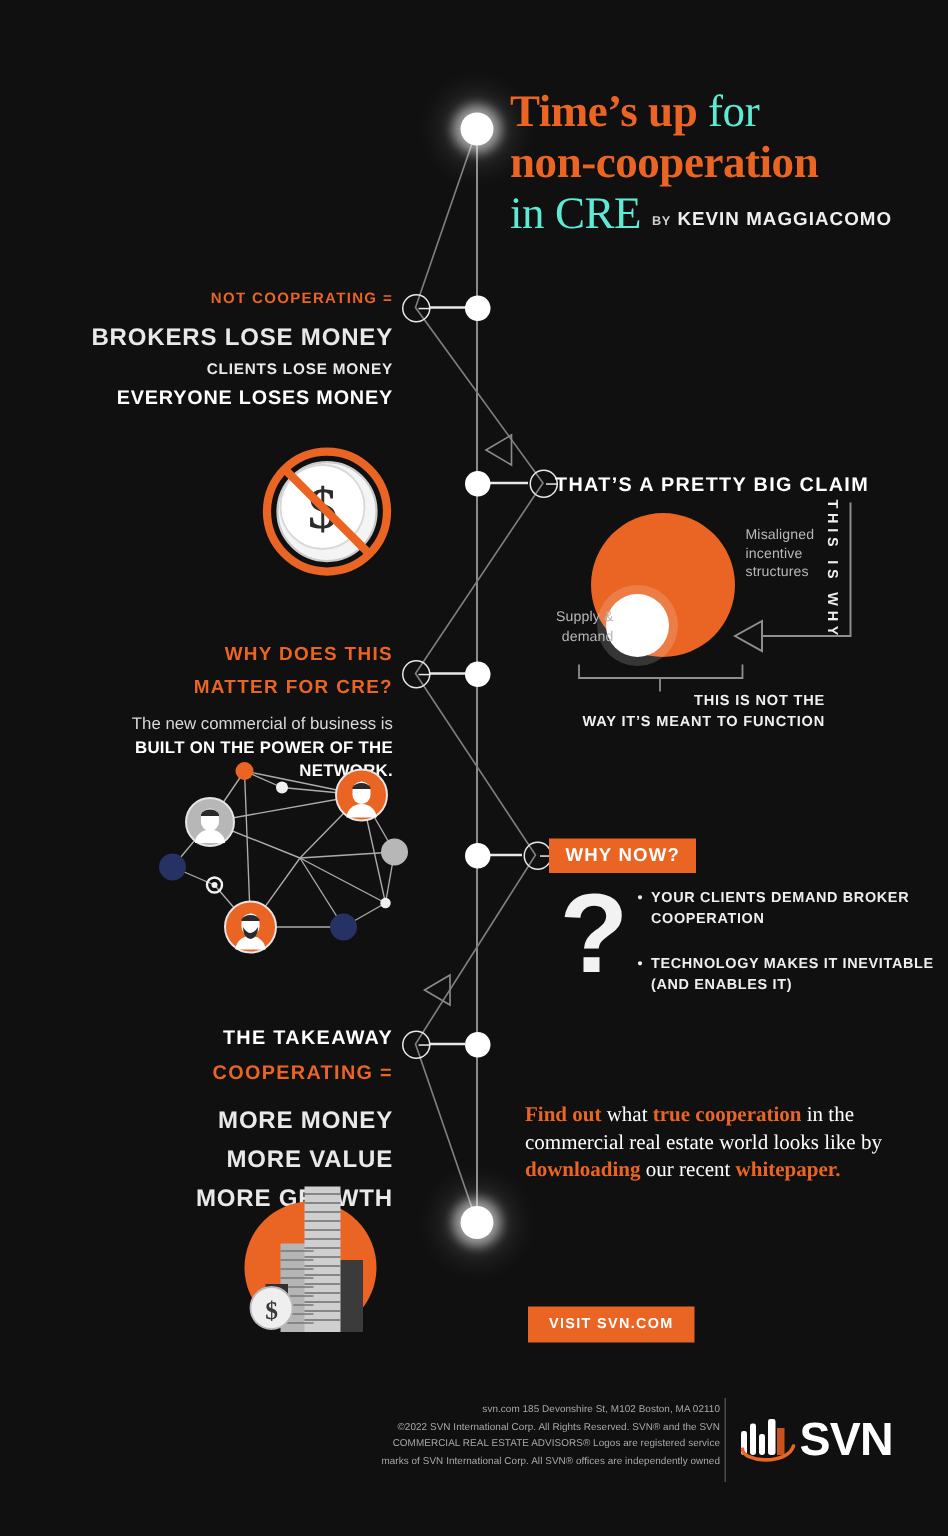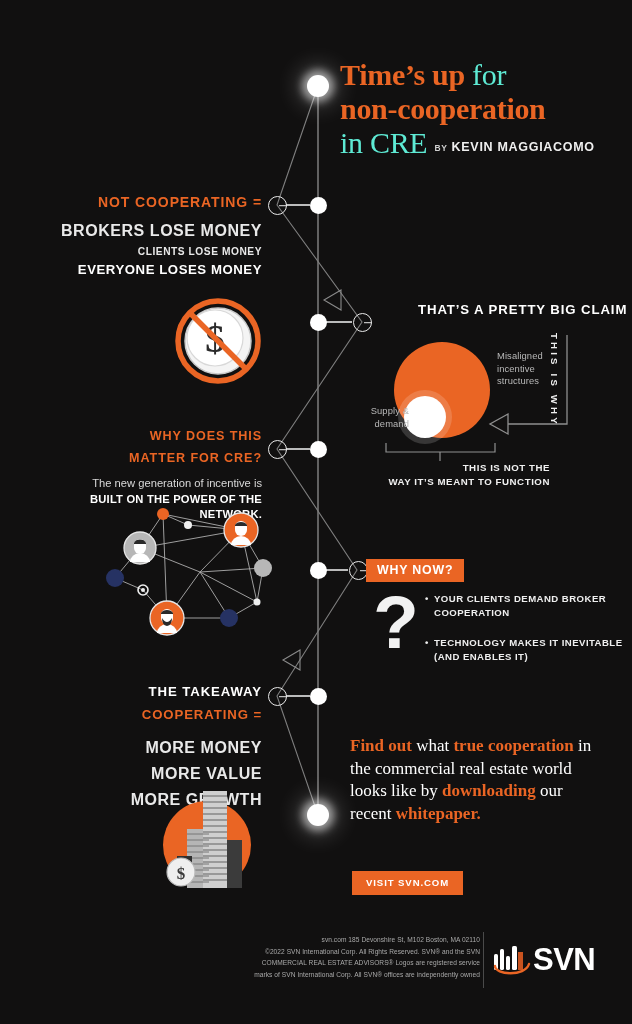--- a/index.html
+++ b/index.html
@@ -50,27 +50,27 @@
   
   .blk-right{ text-align:right; }
   .hdr-or{
     color:#ea6524; font-weight:700; letter-spacing:0.9px;
   }
   .hdr-wh{ color:#fff; font-weight:700; letter-spacing:0.9px; }
   .li{ color:#e9e9e9; font-weight:700; letter-spacing:0.55px; }
 
   
   #blk-not{ left:40px; top:194px; width:222px; }
-  #blk-not .h{ font-size:14px; margin-bottom:9px; }
+  #blk-not .h{ font-size:10px; margin-bottom:9px; }
   #blk-not .l1{ font-size:16px; line-height:1.55; }
   #blk-not .l2{ font-size:10.2px; line-height:1.55; }
   #blk-not .l3{ font-size:13.2px; line-height:1.45; color:#ffffff; }
 
   
-  #blk-claim{ left:370px; top:302px; font-size:13.2px;padding-left:48px; }
+  #blk-claim{ left:370px; top:315px; font-size:13.2px; }
 
   .small-gray{ color:#b8b8b8; font-weight:400; letter-spacing:0.1px; }
   #lbl-misaligned{ left:497px; top:350px; width:72px; font-size:9.4px; line-height:1.33; }
   #lbl-supply{ left:355px; top:405px; width:54px; font-size:9.4px; line-height:1.33; text-align:right;}
 
   #lbl-thisiswhy{
     left:560px; top:333px; width:96px;
     transform:rotate(90deg); transform-origin:left top;
     font-size:9.6px; font-weight:700; letter-spacing:3.2px; color:#efefef;
   }
@@ -100,21 +100,21 @@
 
   
   #blk-take{ left:40px; top:684px; width:222px; }
   #blk-take .h1{ font-size:13.2px; margin-bottom:8px; }
   #blk-take .h2{ font-size:13.2px; margin-bottom:13px; }
   #blk-take .l{ font-size:16px; line-height:1.62; }
 
   
   #cta{
     left:350px; top:735px; width:250px;
-    font-family:"Liberation Serif", serif; font-size:17px; line-height:1.33; color:#ffffff;
+    font-family:"Liberation Serif", serif; font-size:14px; line-height:1.33; color:#ffffff;
   }
   #cta .or{ color:#ea6524; font-weight:700; }
   #visit-btn{
     left:352px; top:871px; background:#ea6524; padding:6px 14px 7px 14px;
     font-size:9.6px; font-weight:700; letter-spacing:0.9px; color:#fff;
   }
 
   
   #footer-text{
     left:120px; top:934px; width:360px; text-align:right;
@@ -212,21 +212,21 @@
   <div class="abs small-gray" id="lbl-supply">Supply &amp; demand</div>
   <div class="abs" id="lbl-thisiswhy">THIS IS WHY</div>
   <div class="abs" id="lbl-notway">
     <div>THIS IS NOT THE</div>
     <div>WAY IT’S MEANT TO FUNCTION</div>
   </div>
 
   <div class="abs blk-right" id="blk-matter">
     <div class="h hdr-or">WHY DOES THIS</div>
     <div class="h hdr-or" style="margin-top:-4px;">MATTER FOR CRE?</div>
-    <div class="p1">The new generation of incentive is</div>
+    <div class="p1">The new commercial of business is</div>
     <div class="p2">BUILT ON THE POWER OF THE NETWORK.</div>
   </div>
 
   <div class="abs" style="left:105px; top:500px; width:180px; height:150px;">
     <svg viewBox="0 0 180 150" width="180" height="150">
       <g stroke="#c9c9c9" stroke-width="0.9" fill="none" opacity="0.85">
         <line x1="58" y1="14" x2="136" y2="30"></line>
           <line x1="58" y1="14" x2="35" y2="48"></line>
         <line x1="58" y1="14" x2="62" y2="118"></line>
           <line x1="58" y1="14" x2="83" y2="25"></line>

